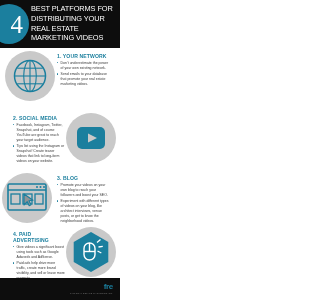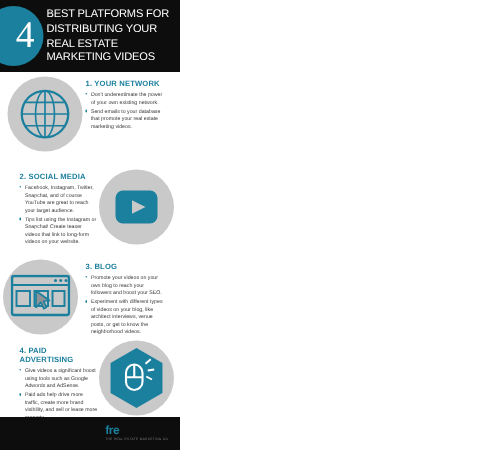--- a/index.html
+++ b/index.html
@@ -59,21 +59,21 @@
 
   
   .icon-art{position:absolute;inset:0;}
   .icon-art svg{position:absolute;left:50%;top:50%;transform:translate(-50%,-50%);}
 
   
   .footer{
     position:absolute;left:0;bottom:0;width:120px;height:22px;background:#0d0d0d;
   }
   .logo{
-    position:absolute;right:7px;top:5px;
+    position:absolute;right:7px;top:5px;text-align:right;
   }
   .logo-mark{
     color:#1b7f9e;font-size:8px;font-weight:bold;line-height:1;
     letter-spacing:-0.3px;
   }
   .logo-sub{
     color:#7a7a7a;font-size:2.1px;letter-spacing:0.25px;
     text-transform:uppercase;margin-top:0.8px;
   }
 </style>

